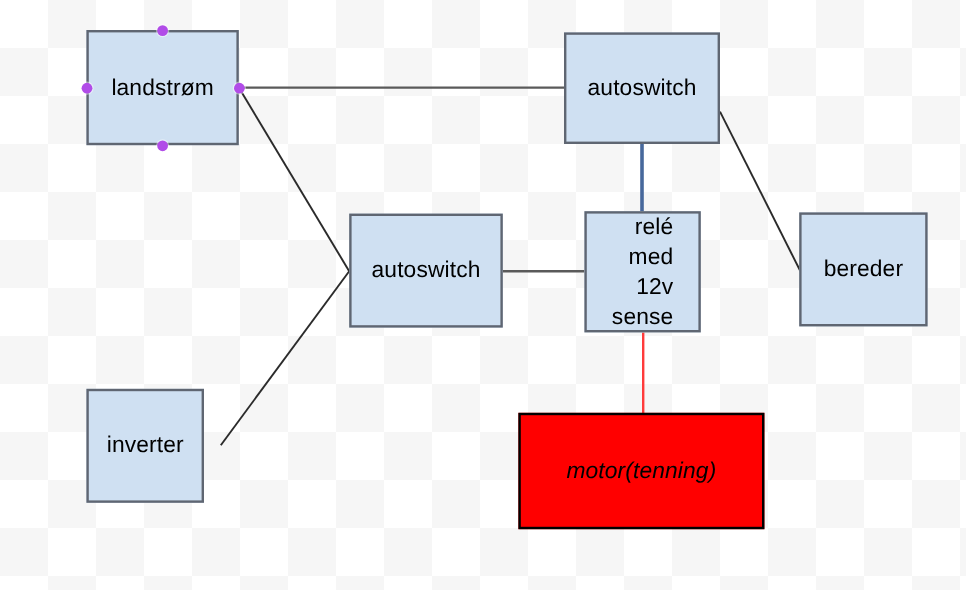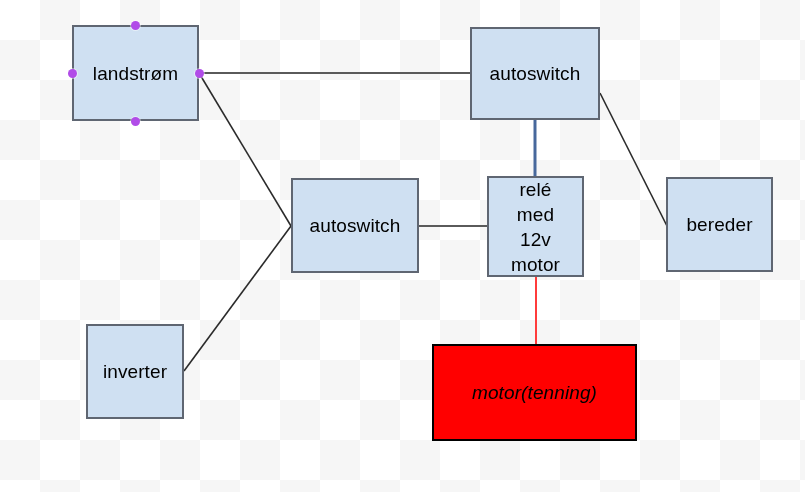--- a/index.html
+++ b/index.html
@@ -30,21 +30,21 @@
     width: 805px;
     height: 492px;
     pointer-events: none;
   }
   .node {
     position: absolute;
     box-sizing: border-box;
     display: flex;
     align-items: center;
     justify-content: center;
-    text-align: center;
+    text-align: right;
     color: #000000;
     font-size: 19px;
     line-height: 25px;
     letter-spacing: 0.1px;
   }
   .node.process {
     background: #cfe0f2;
     border: 2px solid #5f6672;
   }
   .node.alert {
@@ -90,28 +90,28 @@
   </div>
 
   <div class="node process" style="left:291px; top:178px; width:128px; height:95px;">
     <span class="label">autoswitch</span>
   </div>
 
   <div class="node process" style="left:487px; top:176px; width:97px; height:101px;">
     <span class="label">relé
 med
 12v
-motor</span>
+sense</span>
   </div>
 
   <div class="node process" style="left:666px; top:177px; width:107px; height:95px;">
     <span class="label">bereder</span>
   </div>
 
-  <div class="node process" style="left:86px; top:324px; width:98px; height:95px;">
+  <div class="node process" style="left:72px; top:324px; width:98px; height:95px;">
     <span class="label">inverter</span>
   </div>
 
   <div class="node alert" style="left:432px; top:344px; width:205px; height:97px;font-style:italic;">
     <span class="label">motor(tenning)</span>
   </div>
 
   <div class="handle" style="left:135px; top:25px;"></div>
   <div class="handle" style="left:72px; top:73px;"></div>
   <div class="handle" style="left:199px; top:73px;"></div>

